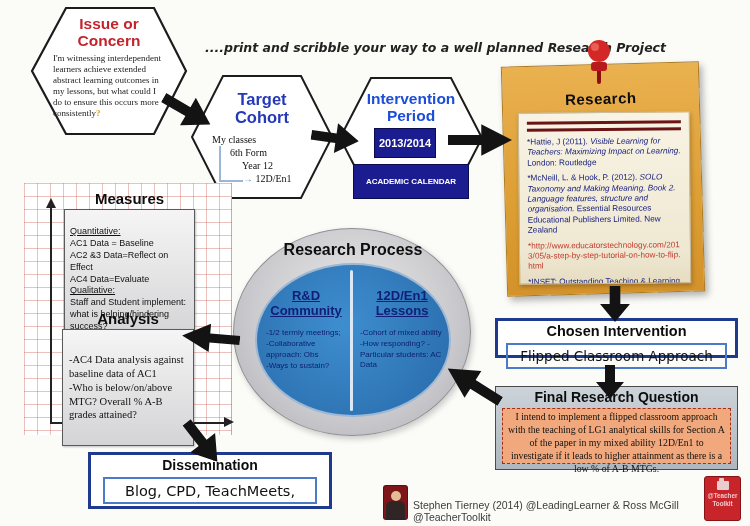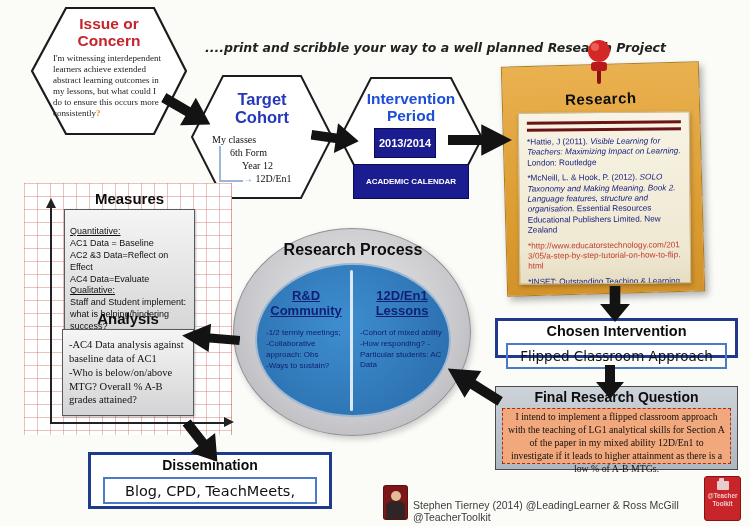--- a/index.html
+++ b/index.html
@@ -48,21 +48,21 @@
     border-right:5px solid transparent; border-bottom:10px solid #222; z-index:2; }
   .axis-h { left:50px; top:422px; width:178px; height:2px; background:#222; z-index:2; }
   .axis-h-head { left:224px; top:417px; width:0; height:0; border-top:5px solid transparent;
     border-bottom:5px solid transparent; border-left:10px solid #222; z-index:2; }
 
   .side-title { text-align:center; font-weight:bold; font-size:15px; color:#0d0d0d; z-index:3; }
   .side-box { background:linear-gradient(180deg,#f5f5f5,#d4d4d6); border:1px solid #5a5a5a;
     box-shadow:1px 1px 2px rgba(0,0,0,.25); z-index:3; }
   .measures-box { left:64px; top:209px; width:131px; padding:16px 5px 5px; font-size:9px; line-height:1.32; color:#111; }
   .u { text-decoration:underline; }
-  .analysis-box { left:62px; top:329px; width:132px; padding:8px 6px; font-family:"Liberation Serif",serif;
+  .analysis-box { left:62px; top:329px; width:132px; padding:23px 6px; font-family:"Liberation Serif",serif;
     font-size:10.5px; line-height:1.32; color:#111; }
 
   
   .circle-outer { left:233px; top:228px; width:238px; height:208px; border-radius:50%;
     background:radial-gradient(circle at 50% 42%, #ececec 0%, #c9c9cd 62%, #a9a9b0 100%);
     border:1px solid #8e8e94; box-shadow:2px 3px 6px rgba(0,0,0,.2); z-index:1; }
   .circle-title { left:253px; top:241px; width:200px; text-align:center; font-weight:bold;
     font-size:16px; color:#0d0d0d; z-index:2; }
   .circle-inner { left:255px; top:263px; width:196px; height:154px; border-radius:50%;
     background:radial-gradient(circle at 45% 40%, #3e8ecf 0%, #2d72b2 75%, #245f98 100%);

